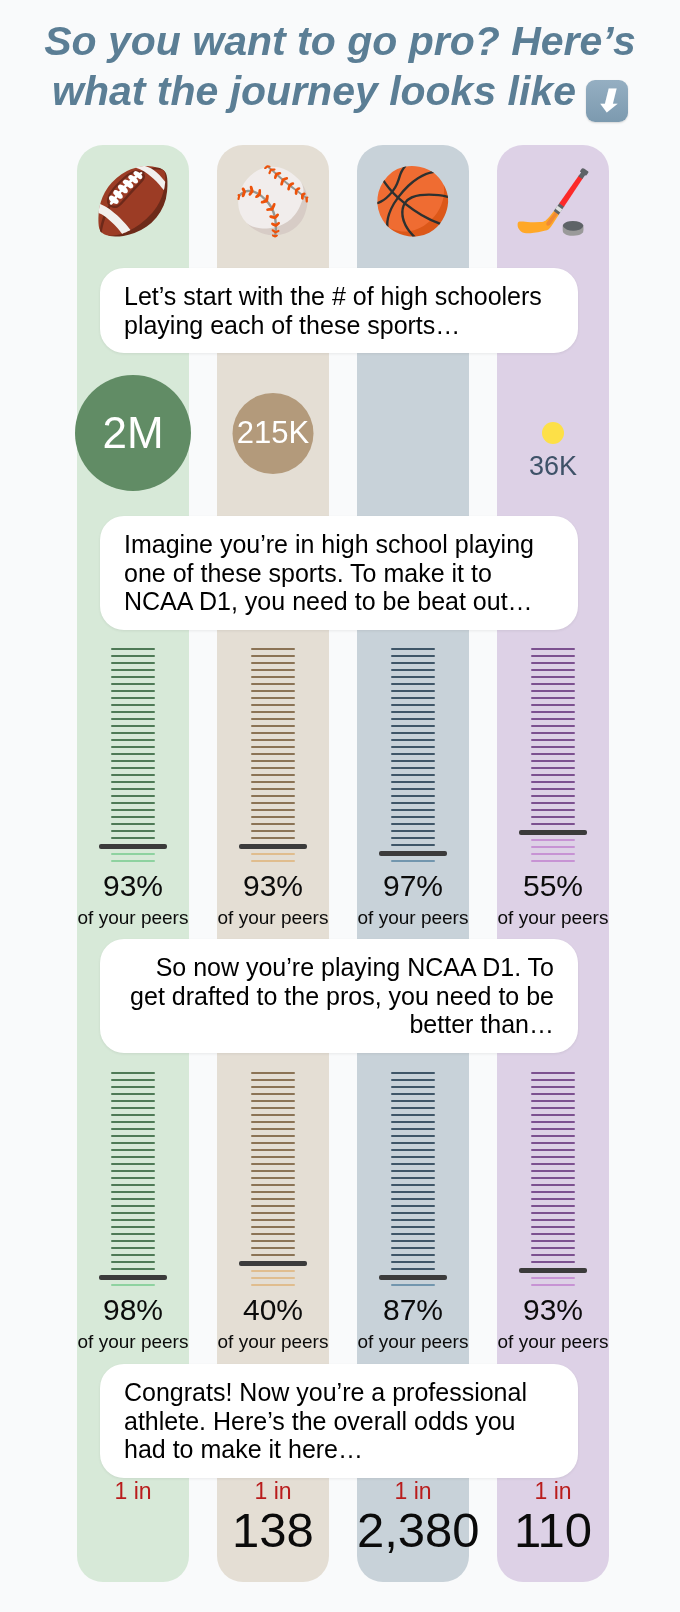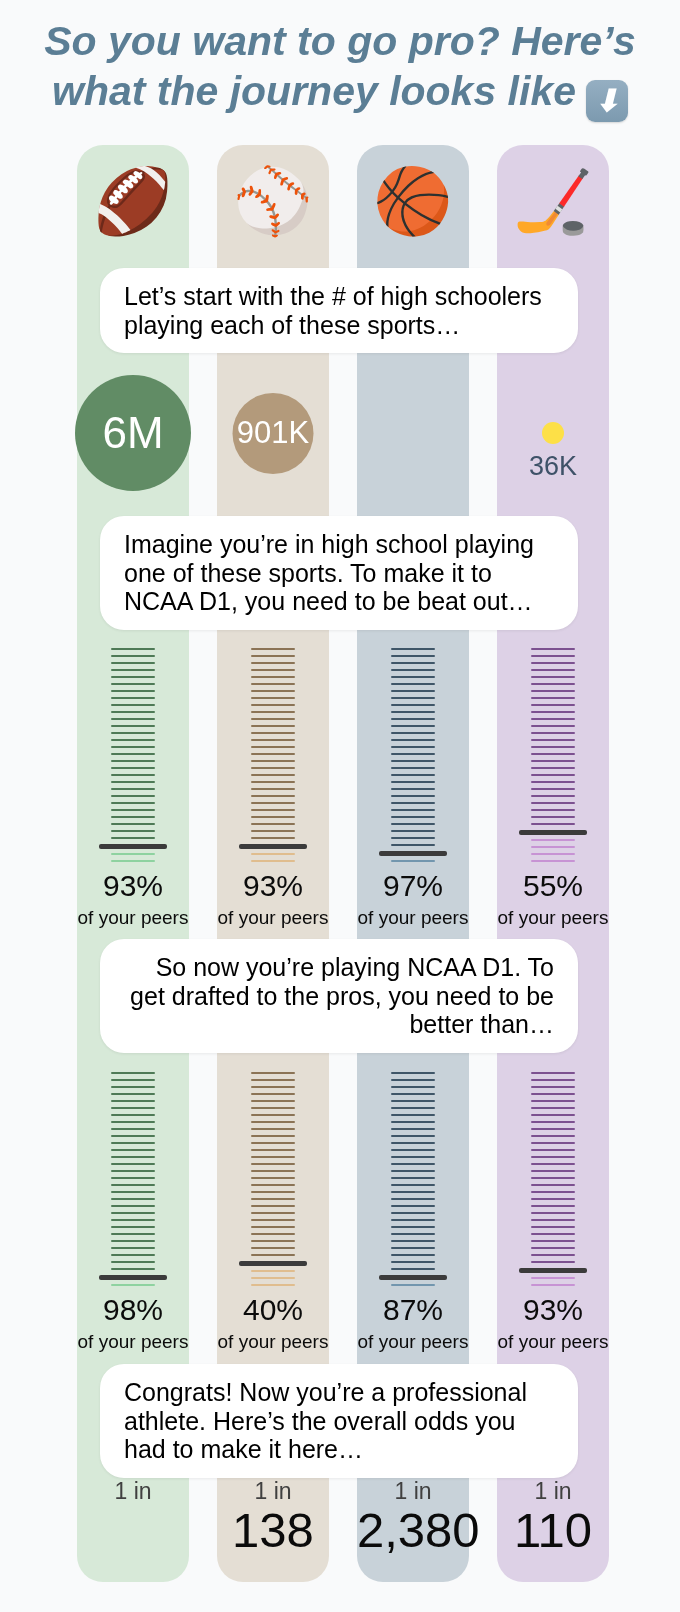--- a/index.html
+++ b/index.html
@@ -32,41 +32,41 @@
   .chart-d1 { top: 503px; }
   .chart-pro { top: 927px; }
   .chart .hline { width: 44px; height: 2px; margin: 0 auto 5px auto; border-radius: 1px; }
   .chart .marker { width: 68px; height: 5px; margin: 1px auto 4px auto; background: #3b3b3b; border-radius: 2px; }
 
   .pct { position: absolute; left: 0; width: 100%; text-align: center; font-size: 30px; color: #0b0b0b; }
   .pct-d1 { top: 724px; } .pct-pro { top: 1148px; }
   .peers { position: absolute; left: 0; width: 100%; text-align: center; font-size: 19px; color: #0b0b0b; }
   .peers-d1 { top: 762px; } .peers-pro { top: 1186px; }
 
-  .one-in { position: absolute; top: 1333px; left: 0; width: 100%; text-align: center; font-size: 23px; color: #404040; }
+  .one-in { position: absolute; top: 1333px; left: 0; width: 100%; text-align: center; font-size: 23px; color: #b91c1c; }
   .odds  { position: absolute; top: 1360px; left: 0; width: 100%; text-align: center; font-size: 49px; line-height: 1.05; color: #0b0b0b; }
 
   
   .bubble { position: absolute; left: 100px; width: 478px; background: #ffffff; border-radius: 24px;
             padding: 14px 24px; font-size: 25px; line-height: 28.5px; color: #000000;
             white-space: pre-line; z-index: 5; box-shadow: 0 1px 3px rgba(0,0,0,.07); }
   .b1 { top: 268px; } .b2 { top: 516px; } .b3 { top: 939px; text-align: right; } .b4 { top: 1364px; }
 </style>
 </head>
 <body>
 
 <div class="page">
 
   <h1 class="title"><span>So you want to go pro? Here’s
 what the journey looks like</span><span class="arrow-box"><span>⬇</span></span></h1>
 
   <section class="column col0" style="background: rgb(215, 233, 216);">
     <div class="emoji">🏈</div>
     <div class="hs-circle" style="height: 116px; width: 116px; top: 230px; background: rgb(97, 140, 101); font-size: 44px;">
-        <span>6M</span>
+        <span>2M</span>
       </div>
     <div class="chart chart-d1">
         <div class="hline" style="background: rgb(78, 122, 86);"></div>
         <div class="hline" style="background: rgb(78, 122, 86);"></div>
         <div class="hline" style="background: rgb(78, 122, 86);"></div>
         <div class="hline" style="background: rgb(78, 122, 86);"></div>
         <div class="hline" style="background: rgb(78, 122, 86);"></div>
         <div class="hline" style="background: rgb(78, 122, 86);"></div>
         <div class="hline" style="background: rgb(78, 122, 86);"></div>
         <div class="hline" style="background: rgb(78, 122, 86);"></div>
@@ -130,21 +130,21 @@
         <div class="hline" style="background: rgb(142, 210, 160);"></div>
       </div>
     <div class="pct pct-pro">98%</div>
     <div class="peers peers-pro">of your peers</div>
     <div class="one-in">1 in</div>
   </section>
 
   <section class="column col1" style="background: rgb(228, 222, 212);">
     <div class="emoji">⚾</div>
     <div class="hs-circle" style="height: 81px; width: 81px; top: 247.5px; background: rgb(179, 154, 123); font-size: 31px;">
-        <span>901K</span>
+        <span>215K</span>
       </div>
     <div class="chart chart-d1">
         <div class="hline" style="background: rgb(139, 115, 85);"></div>
         <div class="hline" style="background: rgb(139, 115, 85);"></div>
         <div class="hline" style="background: rgb(139, 115, 85);"></div>
         <div class="hline" style="background: rgb(139, 115, 85);"></div>
         <div class="hline" style="background: rgb(139, 115, 85);"></div>
         <div class="hline" style="background: rgb(139, 115, 85);"></div>
         <div class="hline" style="background: rgb(139, 115, 85);"></div>
         <div class="hline" style="background: rgb(139, 115, 85);"></div>

